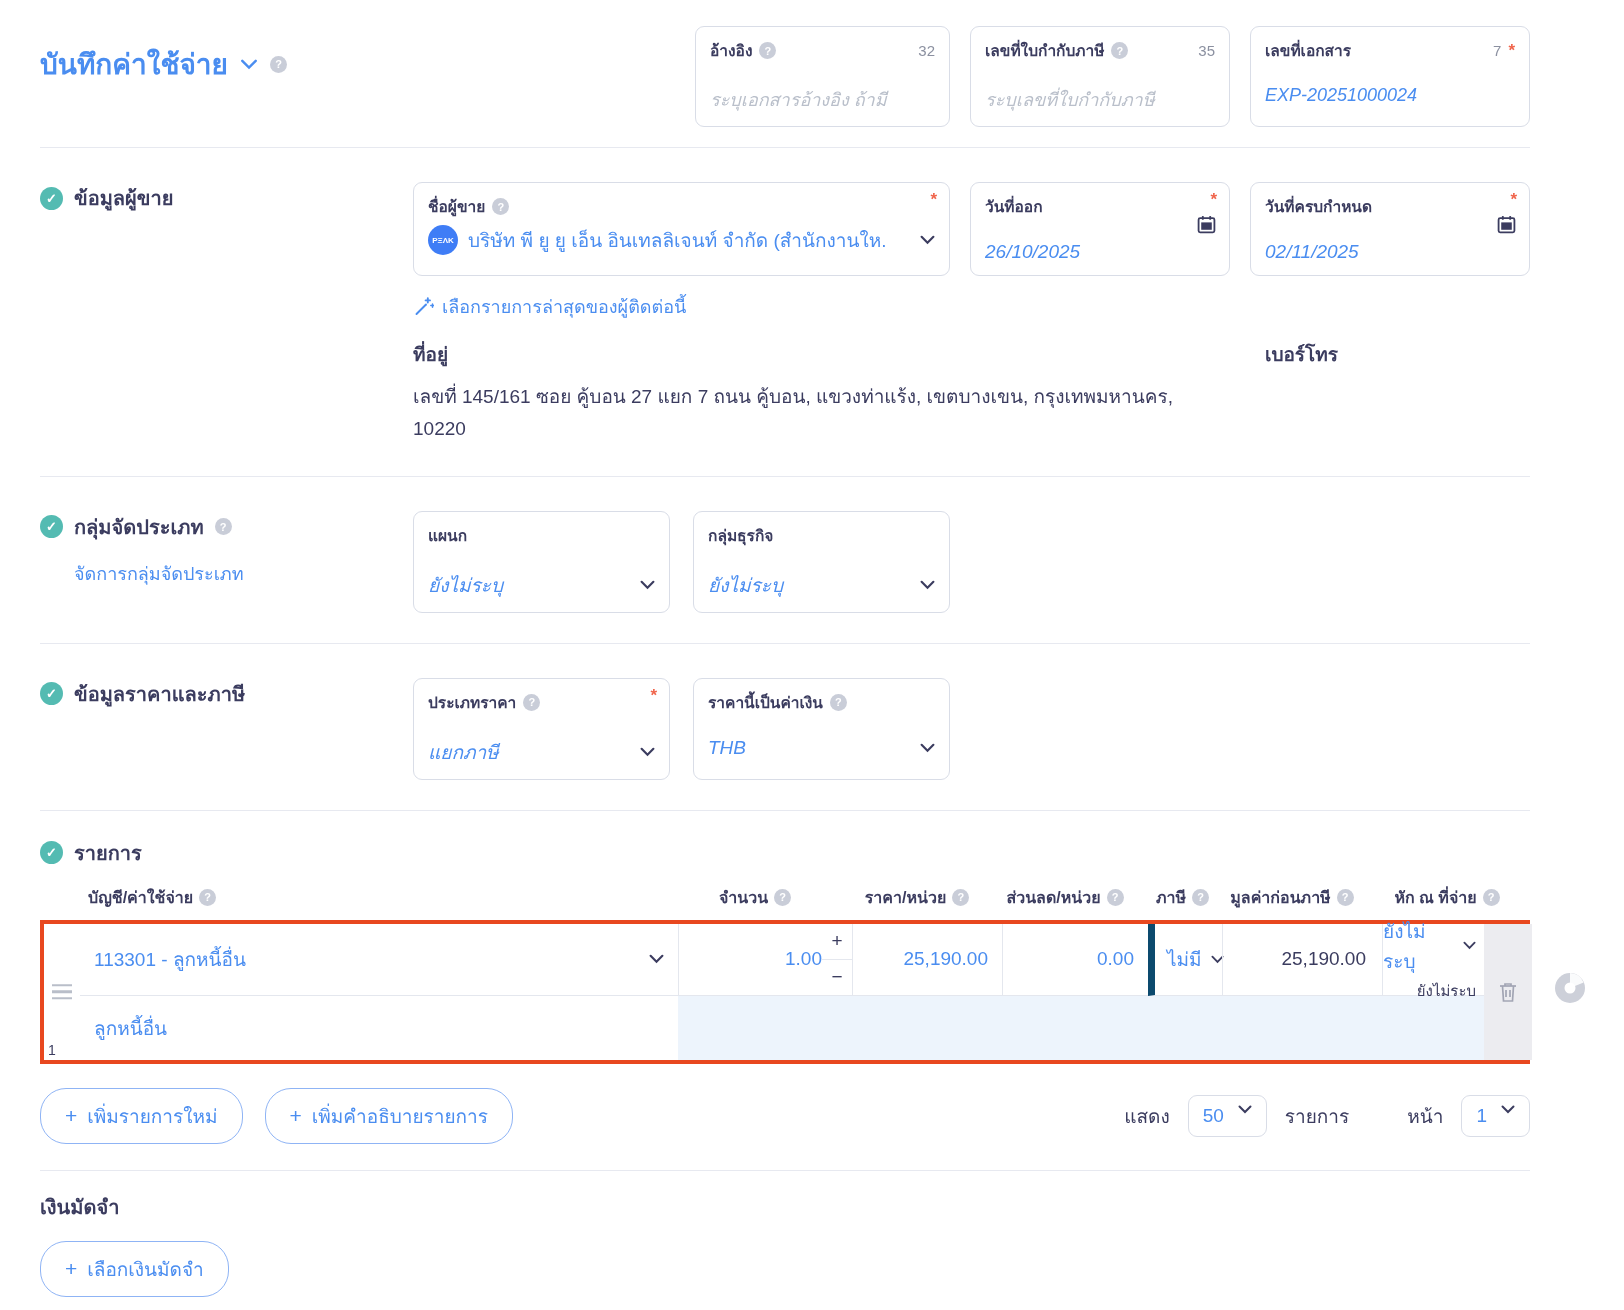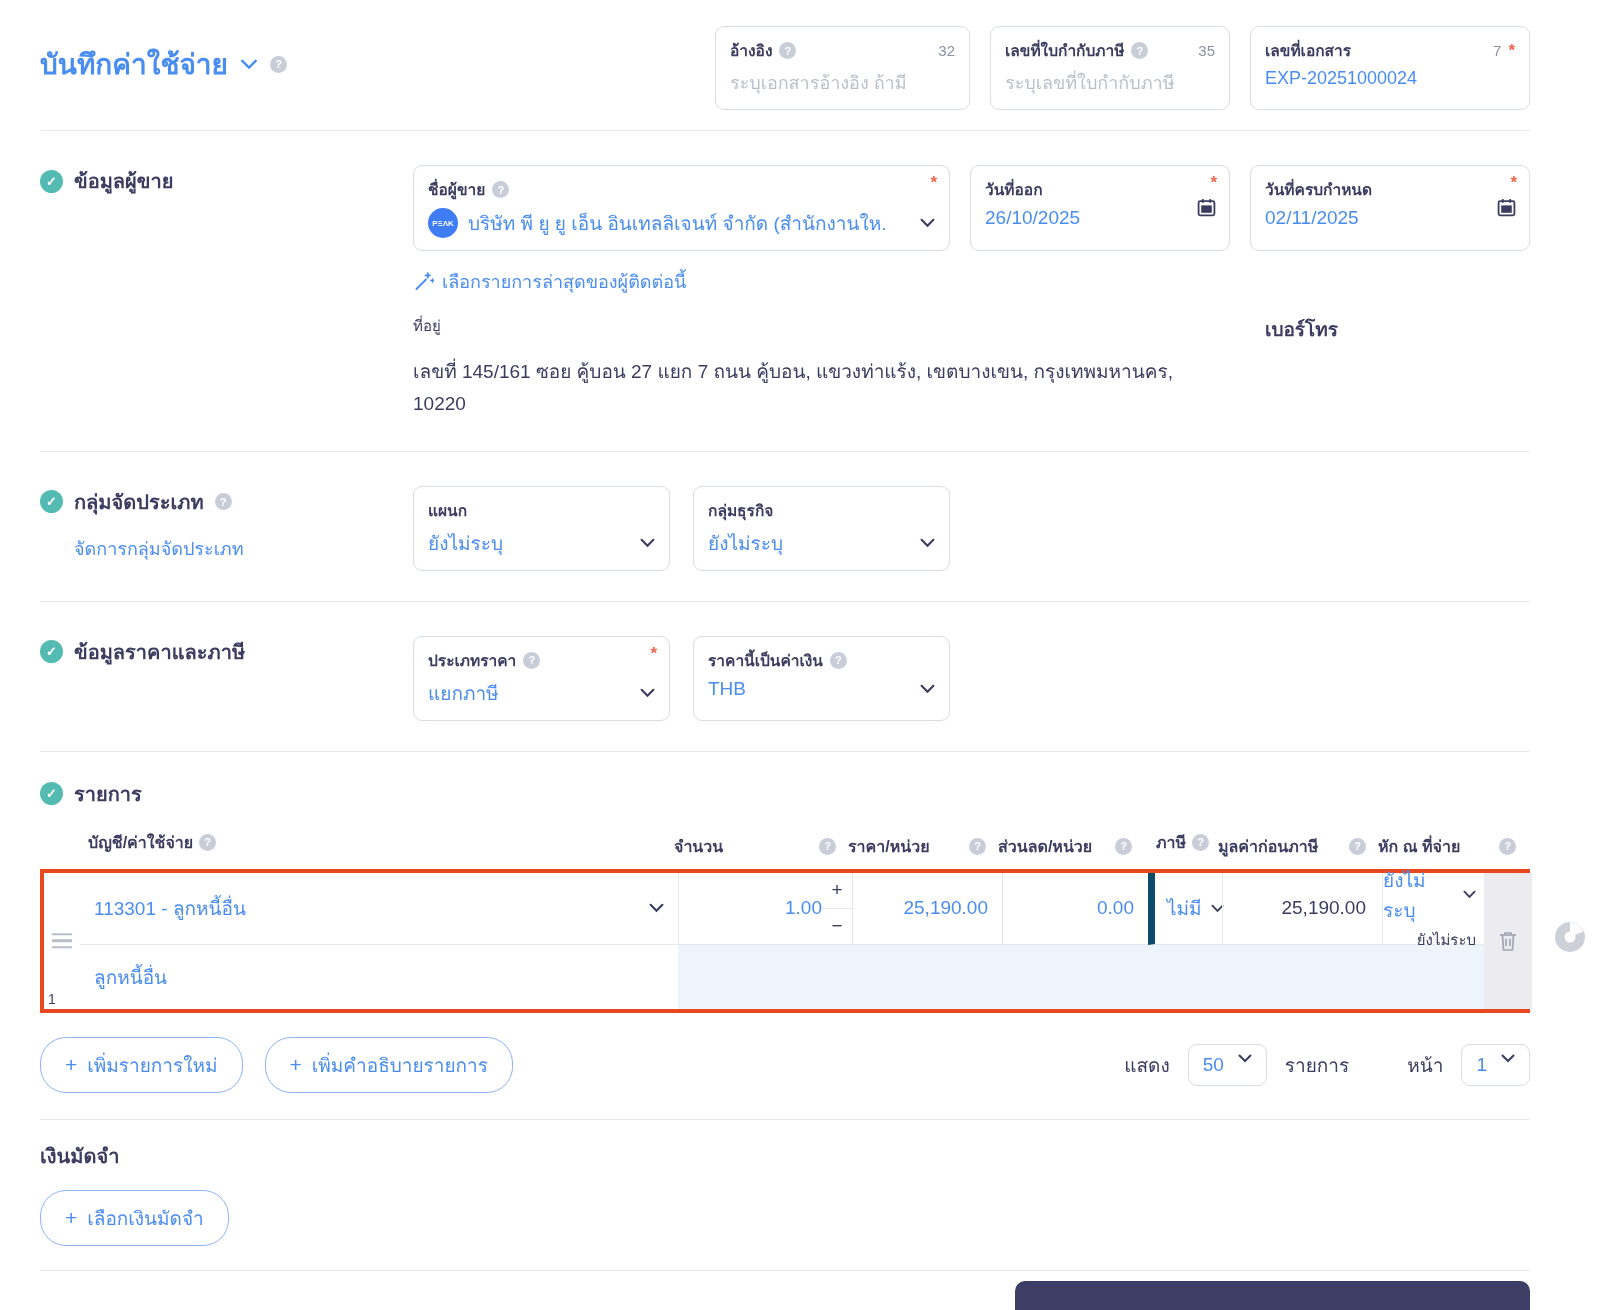--- a/index.html
+++ b/index.html
@@ -30,25 +30,25 @@
 
   
   .top { display:flex; justify-content:space-between; align-items:flex-start; }
   .title-wrap { display:flex; align-items:center; gap:12px; margin-top:16px; }
   .page-title { font-size:28px; font-weight:bold; color:#4a8df0; }
   .top-fields { display:flex; gap:20px; }
   .fieldbox {
     border:1px solid #d9dde7; border-radius:9px; padding:11px 14px 12px; background:#fff;
     position:relative;
   }
-  .fb-ref { width:255px; } .fb-tax { width:240px; } .fb-doc { width:280px; }
+  .fb-ref { width:255px; } .fb-tax { width:260px; } .fb-doc { width:280px; }
   .fb-label-row { display:flex; align-items:center; gap:7px; }
   .fb-label { font-weight:bold; font-size:15.5px; }
   .fb-count { margin-left:auto; color:#8b90a0; font-size:15px; }
-  .fb-value { margin-top:5px; font-size:18px; }
+  .fb-value { margin-top:22px; font-size:18px;font-style:italic; }
   .placeholder { color:#b9bfca; }
 
   
   .sec { display:flex; padding: 14px 0 10px; }
   .sec-left { width:373px; flex-shrink:0; }
   .sec-title-row { display:flex; align-items:center; gap:11px; }
   .sec-title { font-size:20px; font-weight:bold; }
   .sec-sublink { display:block; color:#4a8df0; font-size:18px; margin:16px 0 0 34px; }
   .sec-content { flex:1; }
 
@@ -64,34 +64,34 @@
   .name-box { width:537px; }
   .date-box { width:260px; }
   .date-box2 { width:280px; }
   .name-value { display:flex; align-items:center; gap:10px; margin-top:6px; font-size:19px; }
   .name-text { color:#4a8df0; white-space:nowrap; overflow:hidden; max-width:420px; }
   .avatar {
     width:30px; height:30px; border-radius:50%; background:#3f7df6; color:#fff;
     display:inline-flex; align-items:center; justify-content:center; font-size:8px; font-weight:bold; flex-shrink:0;
   }
   .addr-heads { display:flex; margin-top:18px; }
-  .addr-title { font-size:15px; font-weight:normal; }
+  .addr-title { font-size:19px; font-weight:bold; }
   .phone-title { font-size:19px; font-weight:bold; margin-left:auto; padding-right:192px; }
   .addr-text { margin-top:12px; font-size:19px; line-height:1.7; max-width:780px; }
 
   .two-boxes { display:flex; gap:23px; }
   .two-boxes .selbox { width:257px; }
 
   
   .items-head {
     display:grid; grid-template-columns:36px 598px 174px 150px 146px 74px 160px 150px;
     margin-top:16px; padding-bottom:10px; font-size:16px; font-weight:bold; align-items:center;
   }
   .ih { display:flex; align-items:center; gap:6px; }
-  .ih.right { justify-content:space-between; padding-right:12px;margin-top:8px; }
+  .ih.right { justify-content:center; padding-right:12px; }
   .ih.left { padding-left:12px; }
 
   .item-wrap { position:relative; }
   .item-row {
     display:grid; grid-template-columns:36px 598px 174px 150px 146px 74px 160px 102px 48px;
     grid-template-rows:72px 64px;
     border:4px solid #e8481f; background:#fff;
   }
   .cell { display:flex; align-items:center; font-size:19px; }
   .c-handle { grid-column:1; grid-row:1/3; position:relative; }

